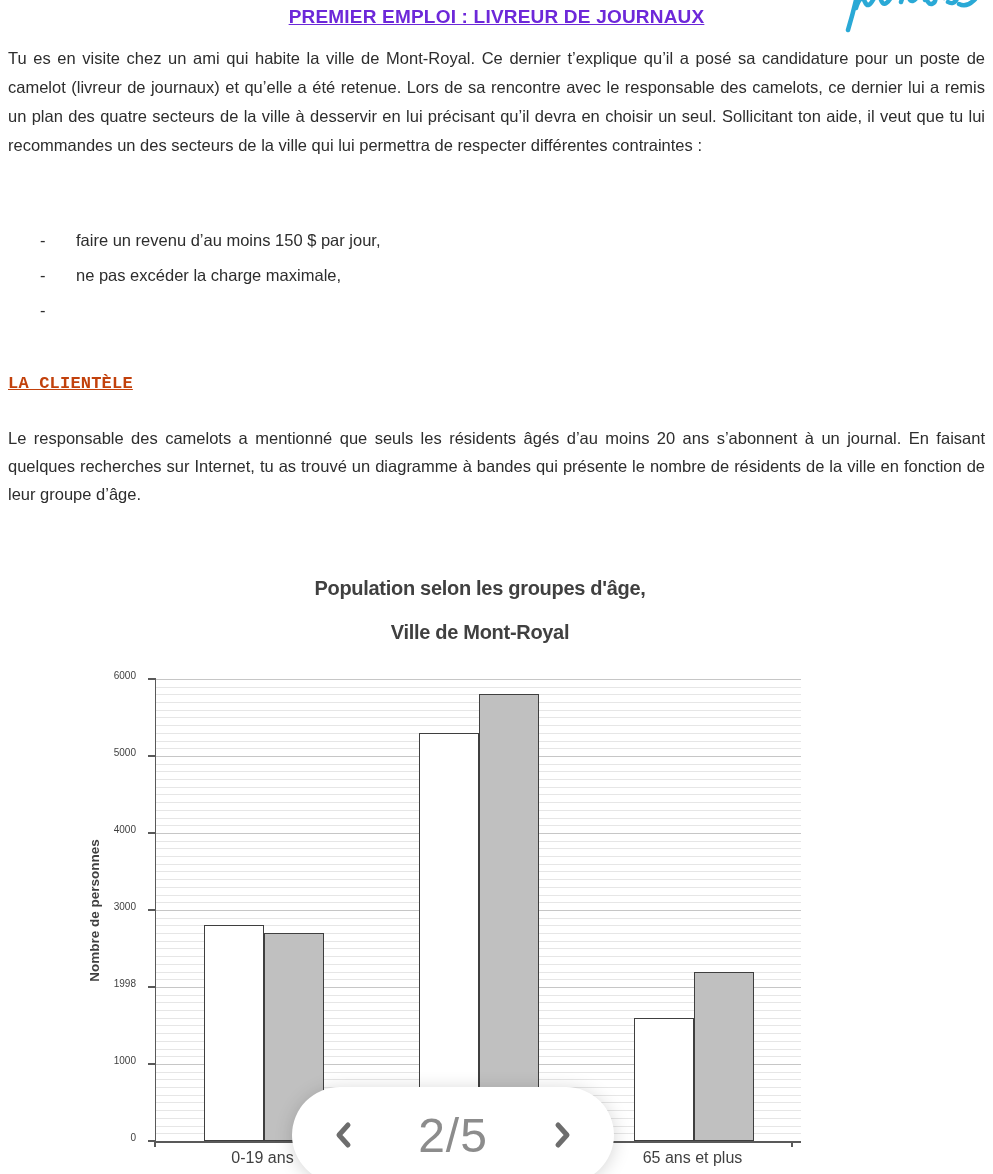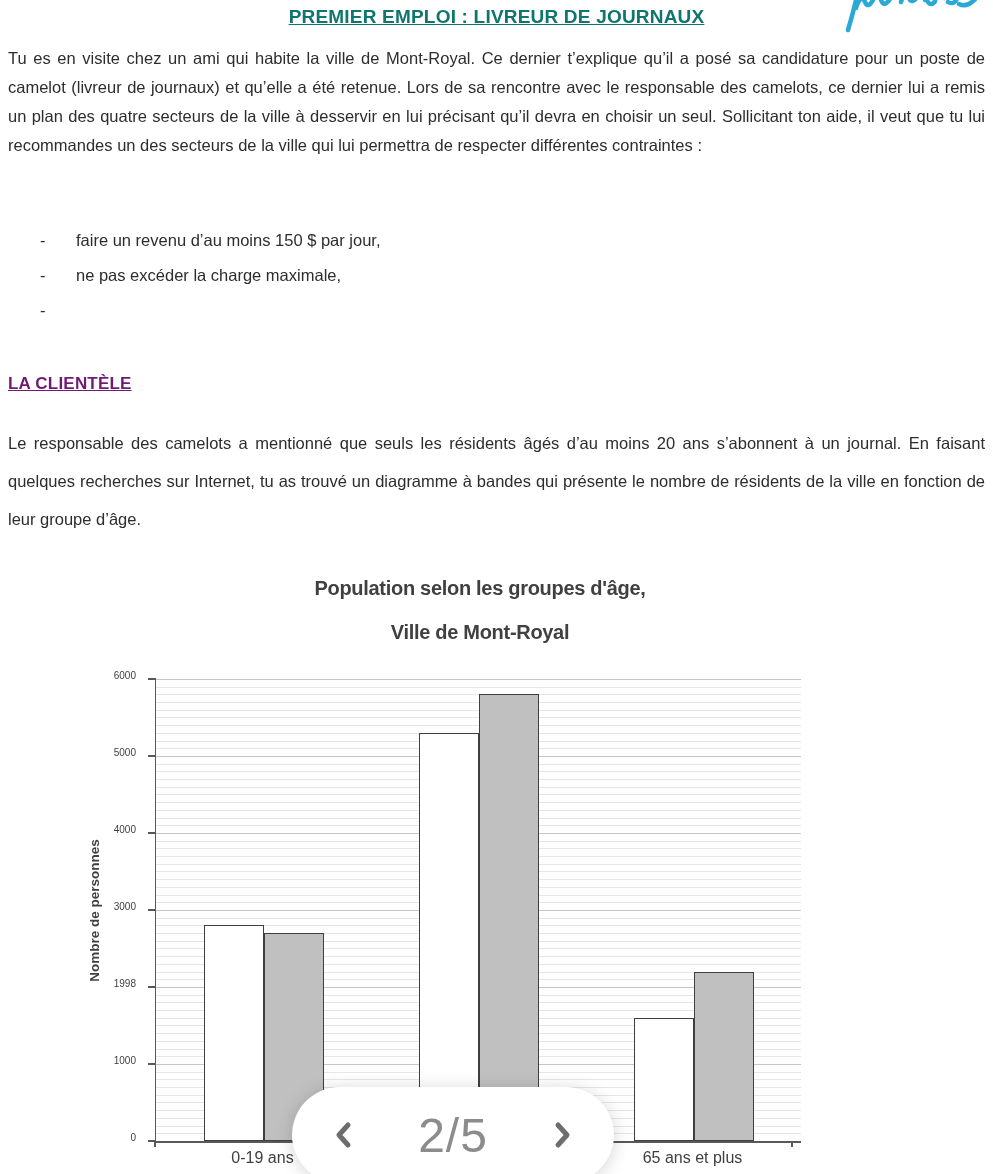--- a/index.html
+++ b/index.html
@@ -3,32 +3,32 @@
 <meta charset="utf-8">
 <style>
   html,body{margin:0;padding:0;background:#ffffff;}
   .page{
     position:relative;width:993px;height:1174px;background:#ffffff;overflow:hidden;
     font-family:"Liberation Sans",sans-serif;color:#262626;
   }
   
   .doc-title{
     position:absolute;top:6px;left:0;width:100%;text-align:center;
-    font-size:19px;font-weight:bold;text-decoration:underline;color:#0f766e;letter-spacing:.2px;
+    font-size:19px;font-weight:bold;text-decoration:underline;color:#6d28d9;letter-spacing:.2px;
   }
   .logo{position:absolute;top:-14px;right:0;width:152px;height:48px;}
   .para{position:absolute;left:8px;width:977px;text-align:justify;font-size:16.5px;color:#2d2d2d;}
   .p1{top:44px;line-height:29px;}
-  .p2{top:424px;line-height:38px;}
+  .p2{top:424px;line-height:28px;}
   .bullets{position:absolute;left:40px;top:229px;width:930px;}
   .bullet{display:flex;font-size:16.5px;line-height:22px;margin-bottom:13px;color:#2d2d2d;}
   .bullet .dash{width:36px;flex:0 0 36px;}
   .h2{
     position:absolute;left:8px;top:374px;font-size:17px;font-weight:bold;
-    text-decoration:underline;color:#701a75;letter-spacing:.2px;
+    text-decoration:underline;color:#c2410c;letter-spacing:.2px;font-family:Liberation Mono, monospace;
   }
   
   .chart-title{
     position:absolute;left:150px;top:566px;width:660px;text-align:center;
     font-weight:bold;font-size:20px;line-height:44px;color:#404040;letter-spacing:-.3px;
   }
   .plot{
     position:absolute;left:155px;top:679px;width:645px;height:462px;
     background:repeating-linear-gradient(to bottom,#e6e6e6 0 1px,transparent 1px 7.7px);
     border-left:1.5px solid #595959;border-bottom:2px solid #595959;

